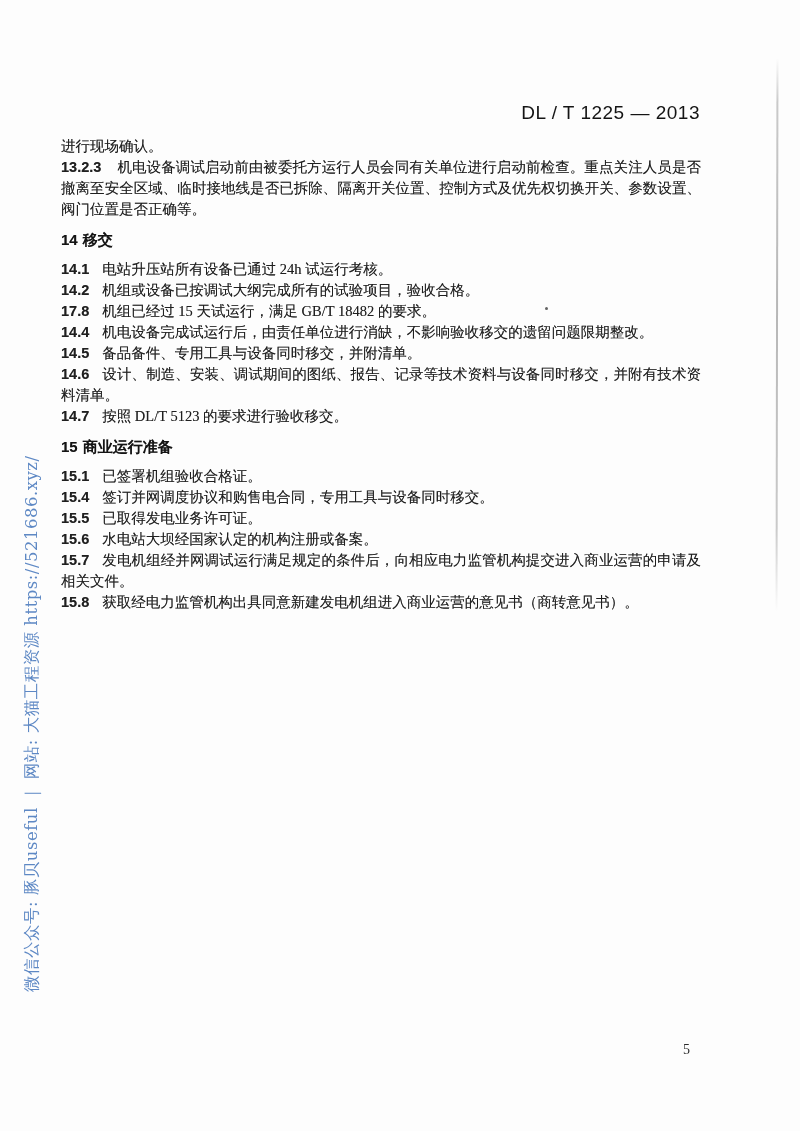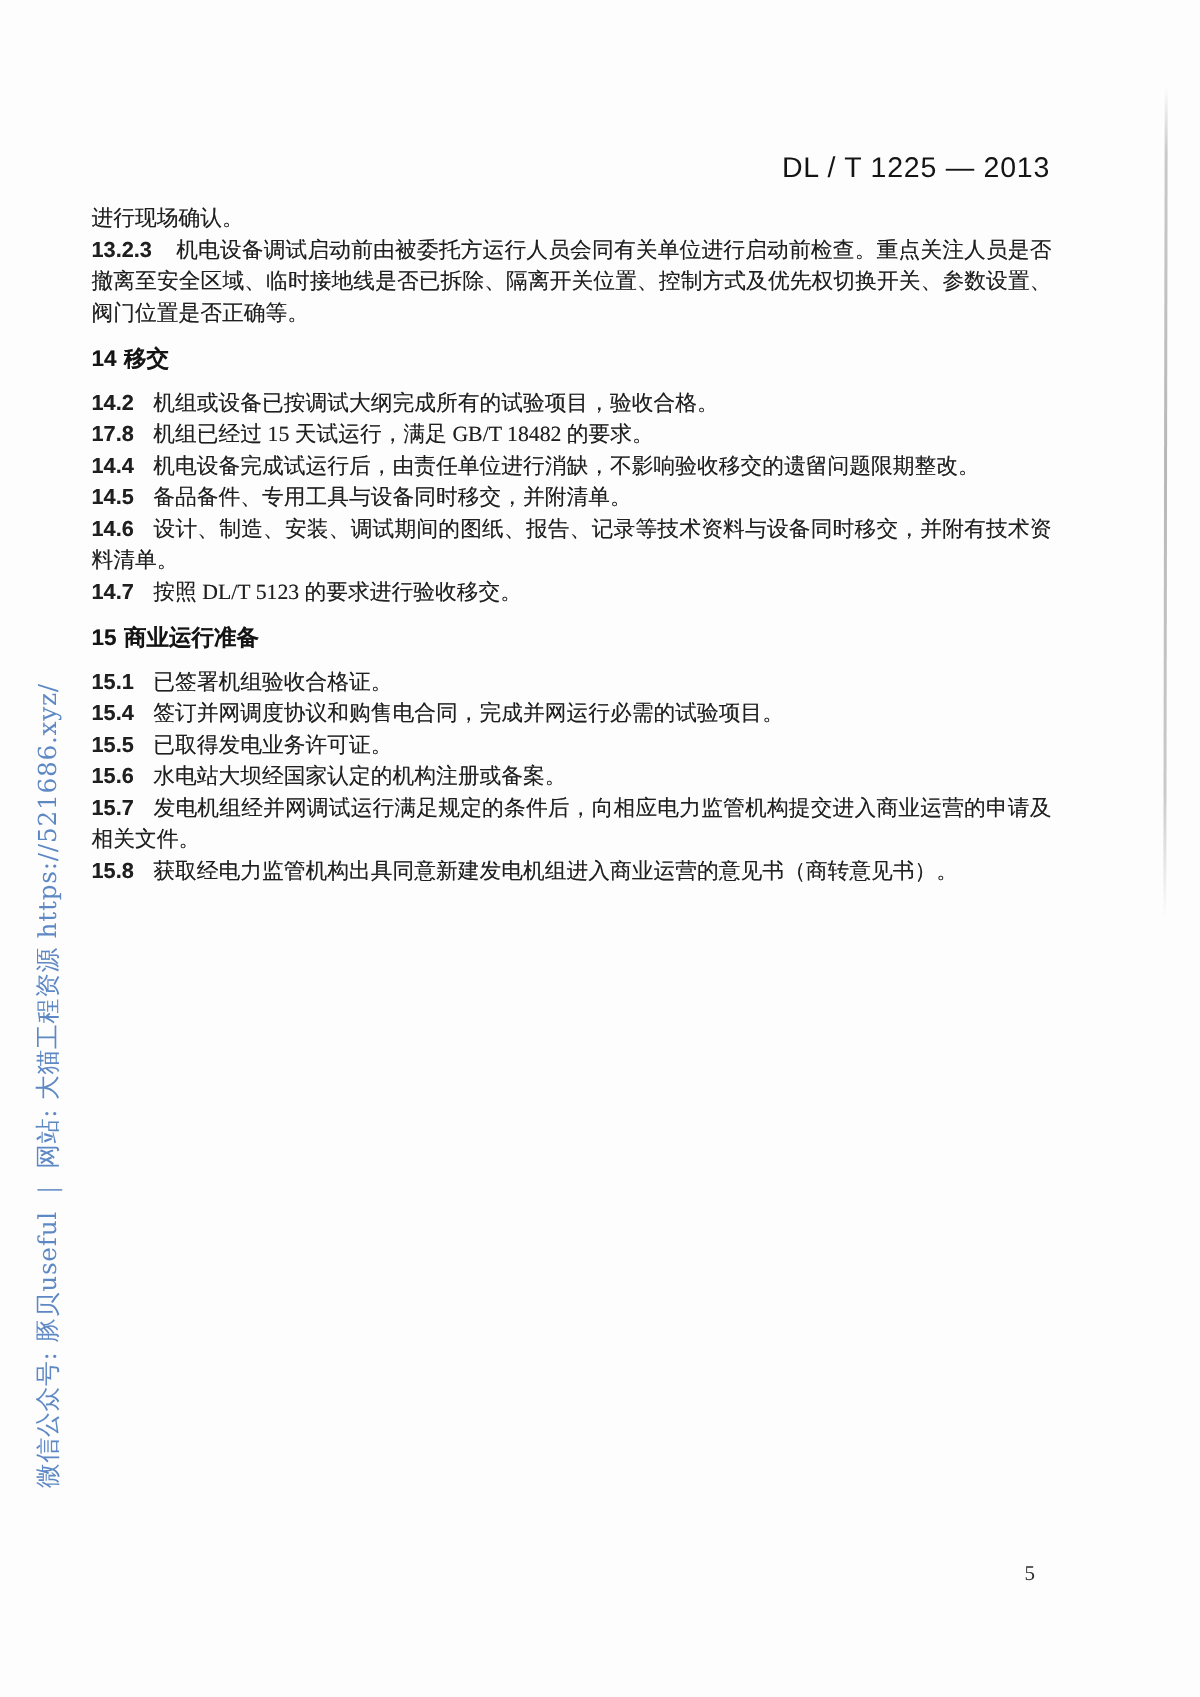--- a/index.html
+++ b/index.html
@@ -75,20 +75,21 @@
 
 <div class="watermark" style="color: rgb(81, 127, 192);">微信公众号: 豚贝useful ｜ 网站: 大猫工程资源 https://521686.xyz/</div>
 
 <div class="text-block">
   <p class="para-continuation">进行现场确认。</p>
   <p><span class="clause-num">13.2.3</span><span>机电设备调试启动前由被委托方运行人员会同有关单位进行启动前检查。重点关注人员是否撤离至安全区域、临时接地线是否已拆除、隔离开关位置、控制方式及优先权切换开关、参数设置、阀门位置是否正确等。</span></p>
   <div id="sections-container">
   <div>
     <h2 class="section-heading"><span class="sec-num">14</span><span>移交</span></h2>
     <div>
+  <p><span class="item-num">14.1</span><span>电站升压站所有设备已通过 24h 试运行考核。</span></p>
 
   <p><span class="item-num">14.2</span><span>机组或设备已按调试大纲完成所有的试验项目，验收合格。</span></p>
 
   <p><span class="item-num">17.8</span><span>机组已经过 15 天试运行，满足 GB/T 18482 的要求。</span></p>
 
   <p><span class="item-num">14.4</span><span>机电设备完成试运行后，由责任单位进行消缺，不影响验收移交的遗留问题限期整改。</span></p>
 
   <p><span class="item-num">14.5</span><span>备品备件、专用工具与设备同时移交，并附清单。</span></p>
 
   <p><span class="item-num">14.6</span><span>设计、制造、安装、调试期间的图纸、报告、记录等技术资料与设备同时移交，并附有技术资料清单。</span></p>
@@ -97,21 +98,21 @@
 </div>
   </div>
 
   <div>
     <h2 class="section-heading"><span class="sec-num">15</span><span>商业运行准备</span></h2>
     <div>
   <p><span class="item-num">15.1</span><span>已签署机组验收合格证。</span></p>
 
 
 
-  <p><span class="item-num">15.4</span><span>签订并网调度协议和购售电合同，完成并网运行必需的试验项目。</span></p>
+  <p><span class="item-num">15.4</span><span>签订并网调度协议和购售电合同，专用工具与设备同时移交。</span></p>
 
   <p><span class="item-num">15.5</span><span>已取得发电业务许可证。</span></p>
 
   <p><span class="item-num">15.6</span><span>水电站大坝经国家认定的机构注册或备案。</span></p>
 
   <p><span class="item-num">15.7</span><span>发电机组经并网调试运行满足规定的条件后，向相应电力监管机构提交进入商业运营的申请及相关文件。</span></p>
 
   <p><span class="item-num">15.8</span><span>获取经电力监管机构出具同意新建发电机组进入商业运营的意见书（商转意见书）。</span></p>
 </div>
   </div>

